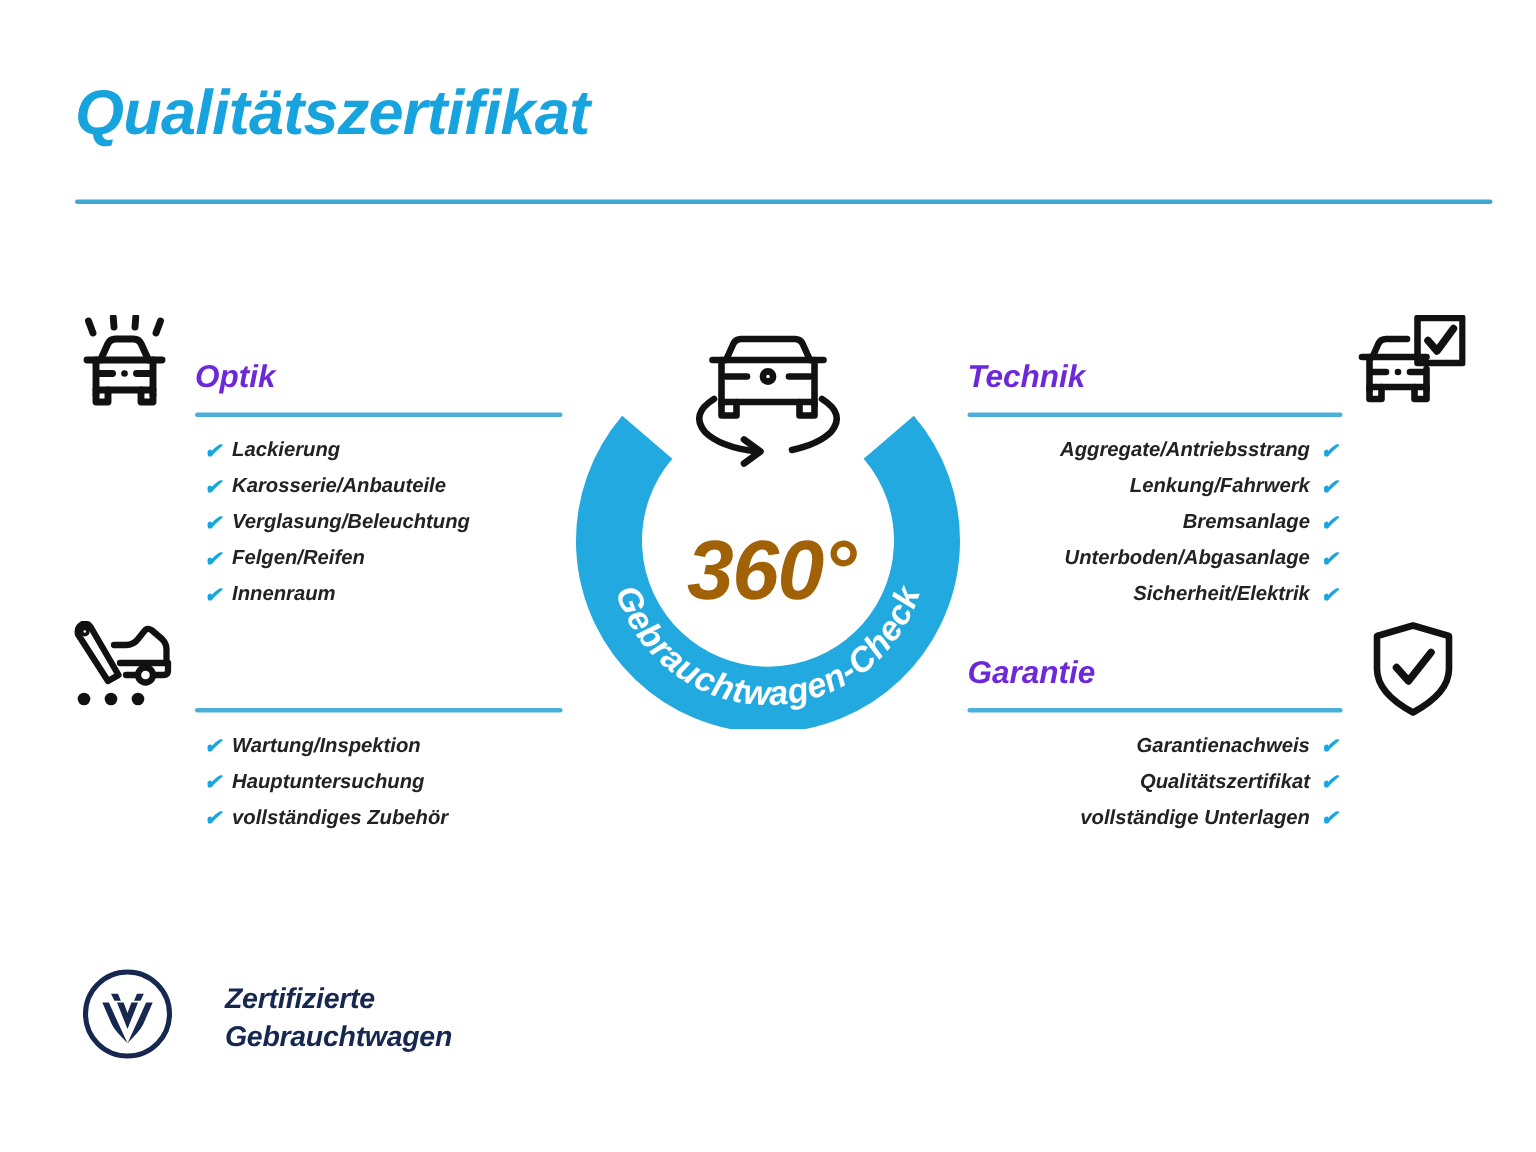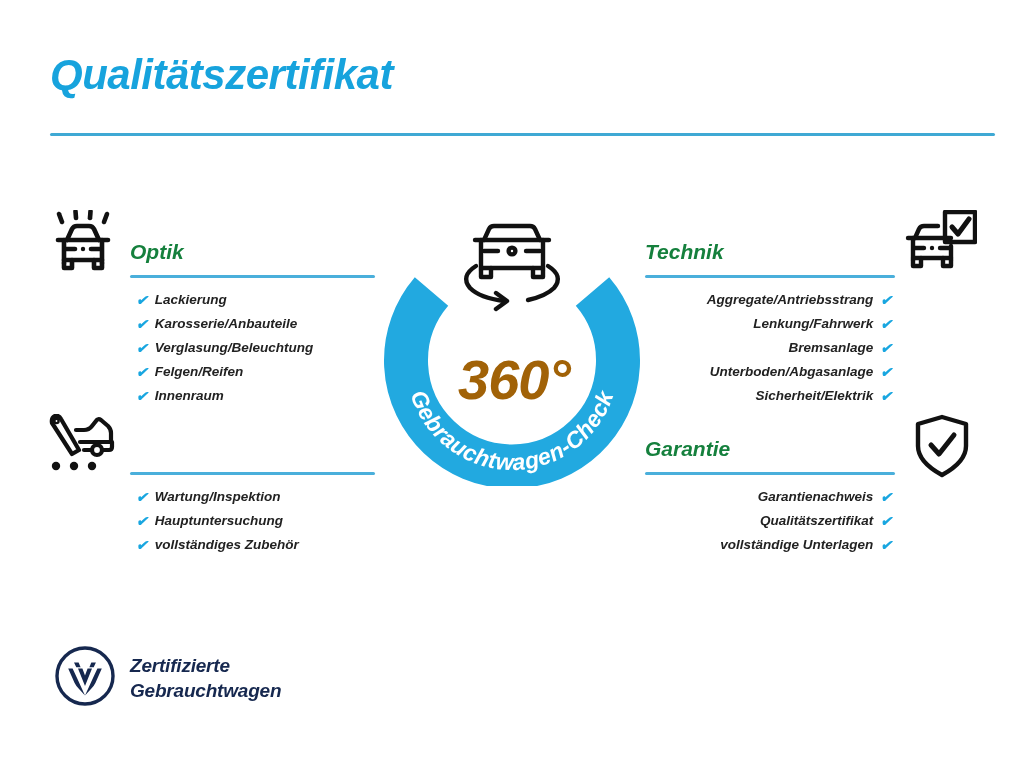--- a/index.html
+++ b/index.html
@@ -53,21 +53,21 @@
   .section {
     position: absolute;
   }
   .section-head {
     position: relative;
     height: 40px;
   }
   .section-title {
     font-size: 21px;
     font-weight: 700;
-    color: #15803d;
+    color: #6d28d9;
     line-height: 28px;
     white-space: nowrap;
   }
   .section-rule {
     position: absolute;
     bottom: 0;
     height: 3px;
     background: #4aafdb;
     border-radius: 2px;
   }
@@ -153,20 +153,21 @@
     line-height: 1;
   }
 
   
   #footer-logo {
     position: absolute;
     left: 54px;
     top: 645px;
     display: flex;
     align-items: center;
+    gap: 20px;
   }
   #footer-logo .vw-mark { flex: 0 0 auto; }
   .footer-text {
     margin-left: 14px;
     color: #16284f;
     font-size: 19px;
     font-weight: 700;
     line-height: 25px;
     letter-spacing: -0.2px;
   }

